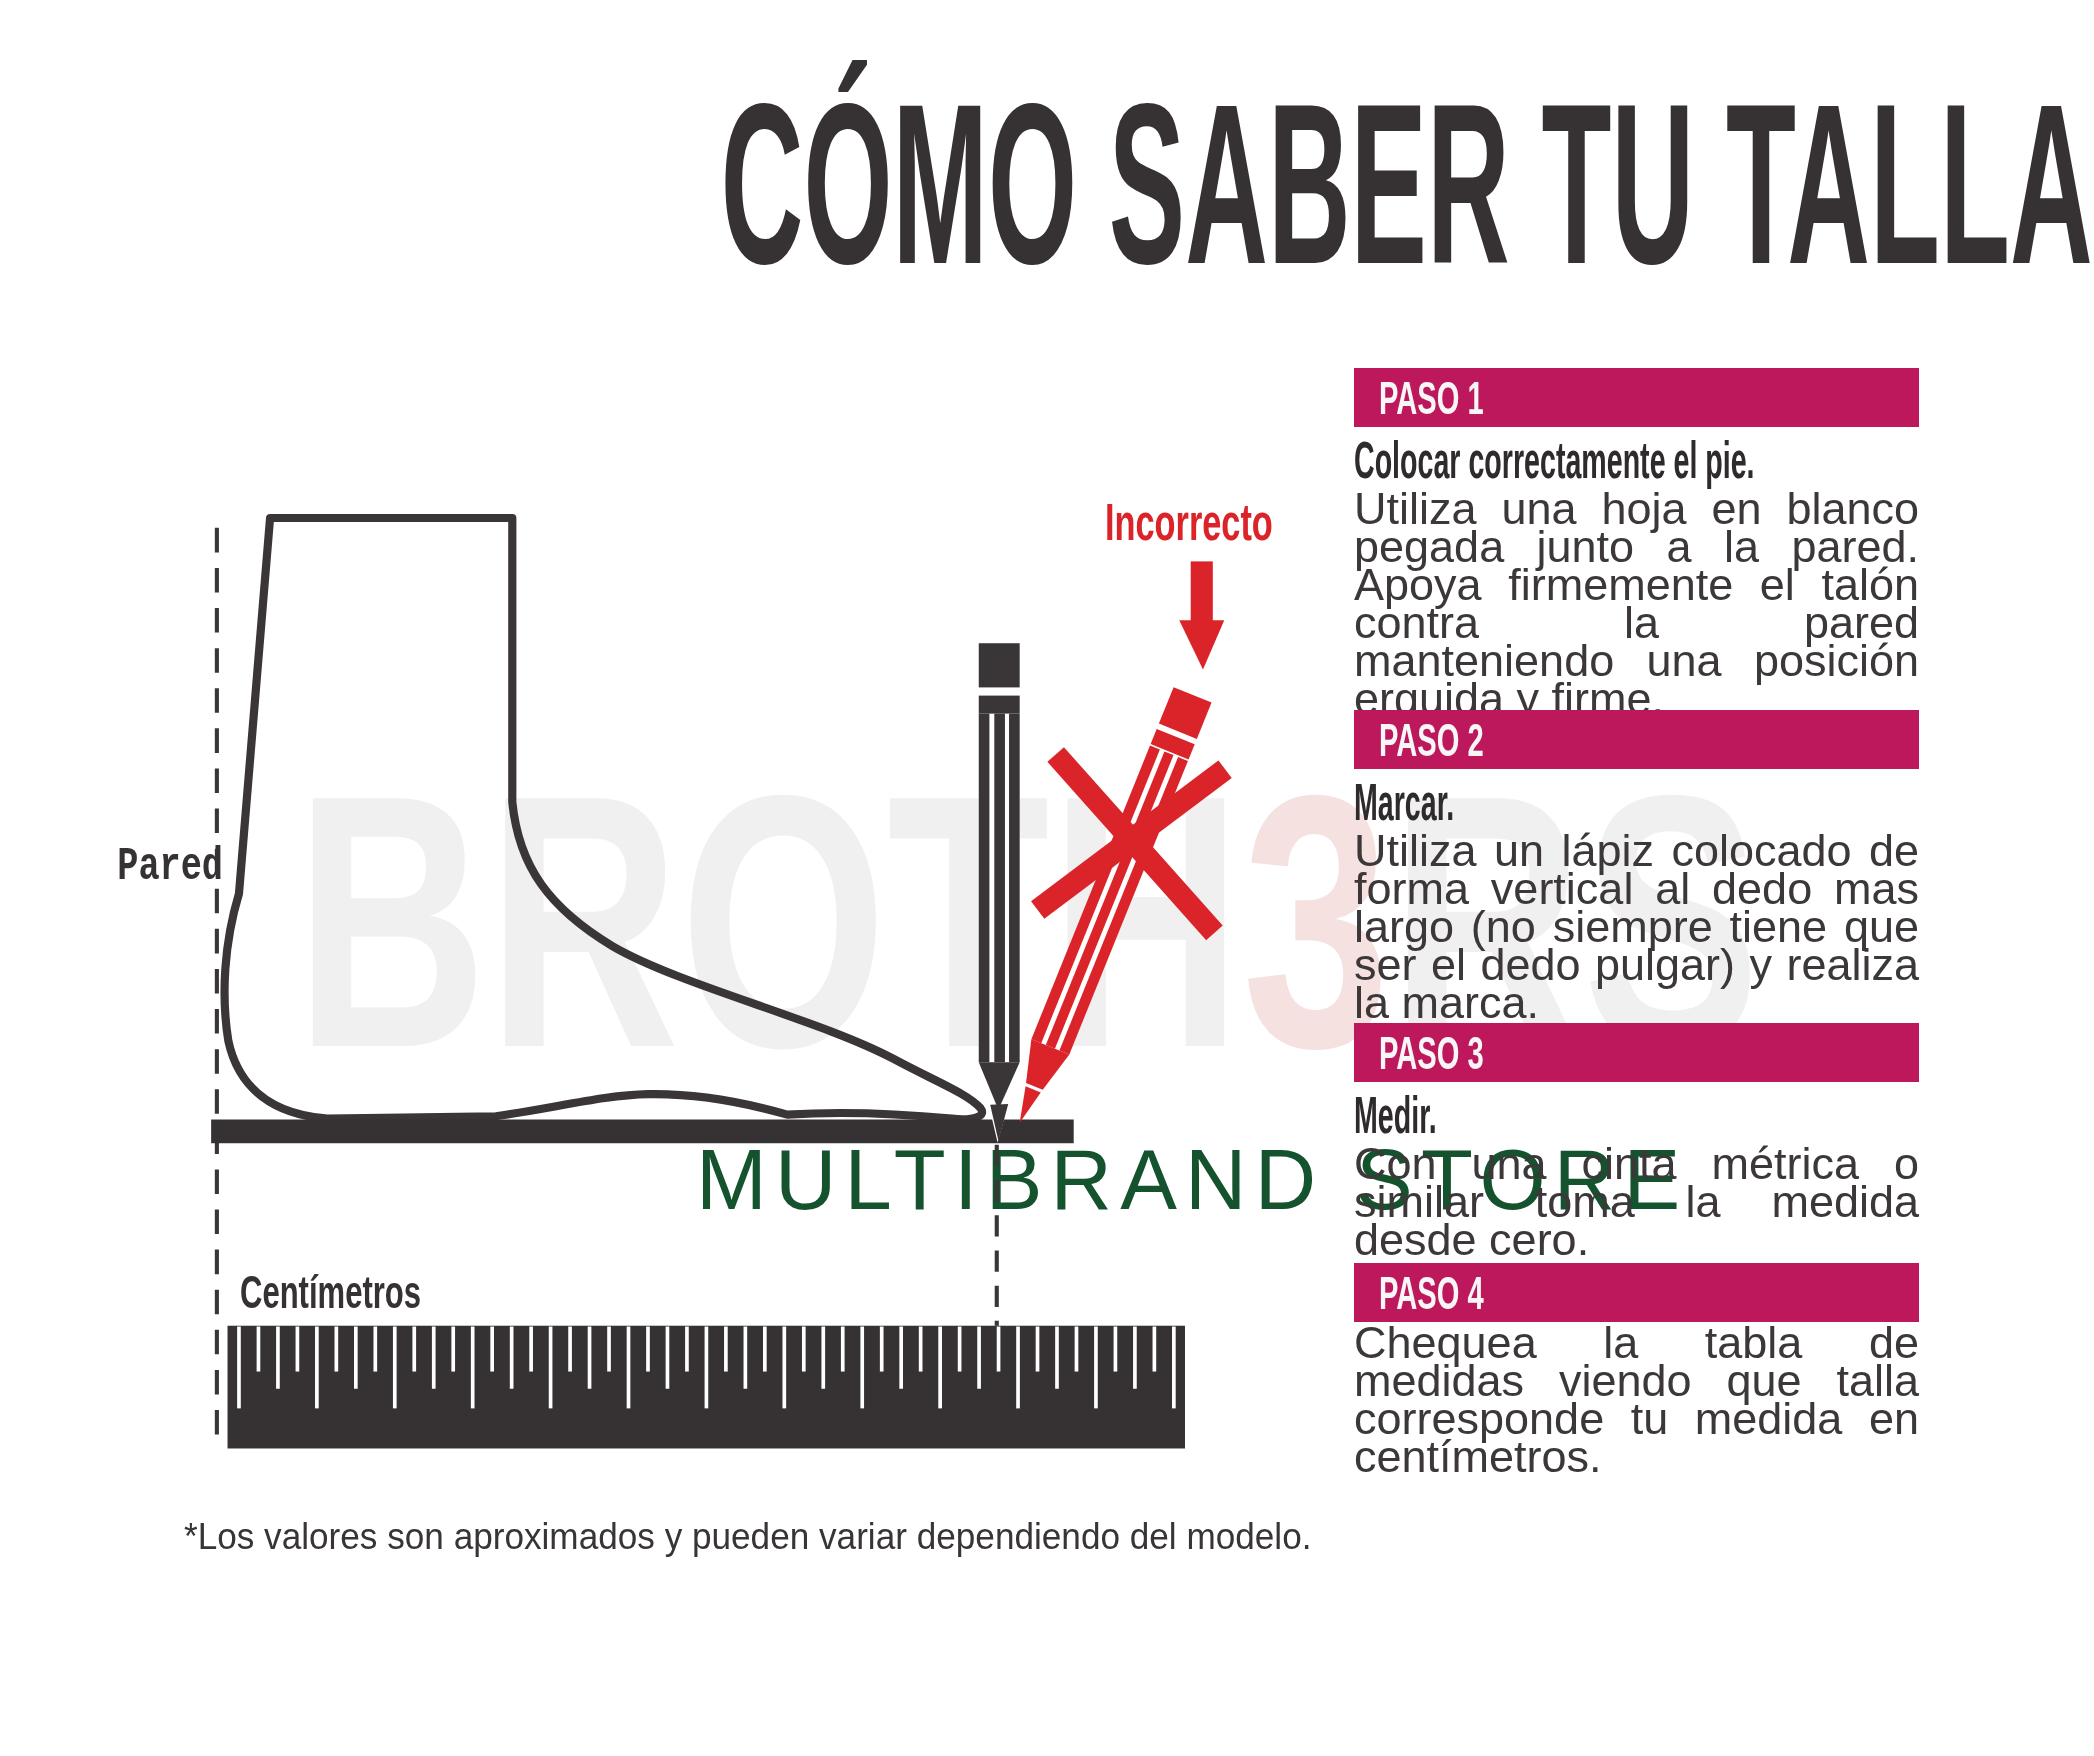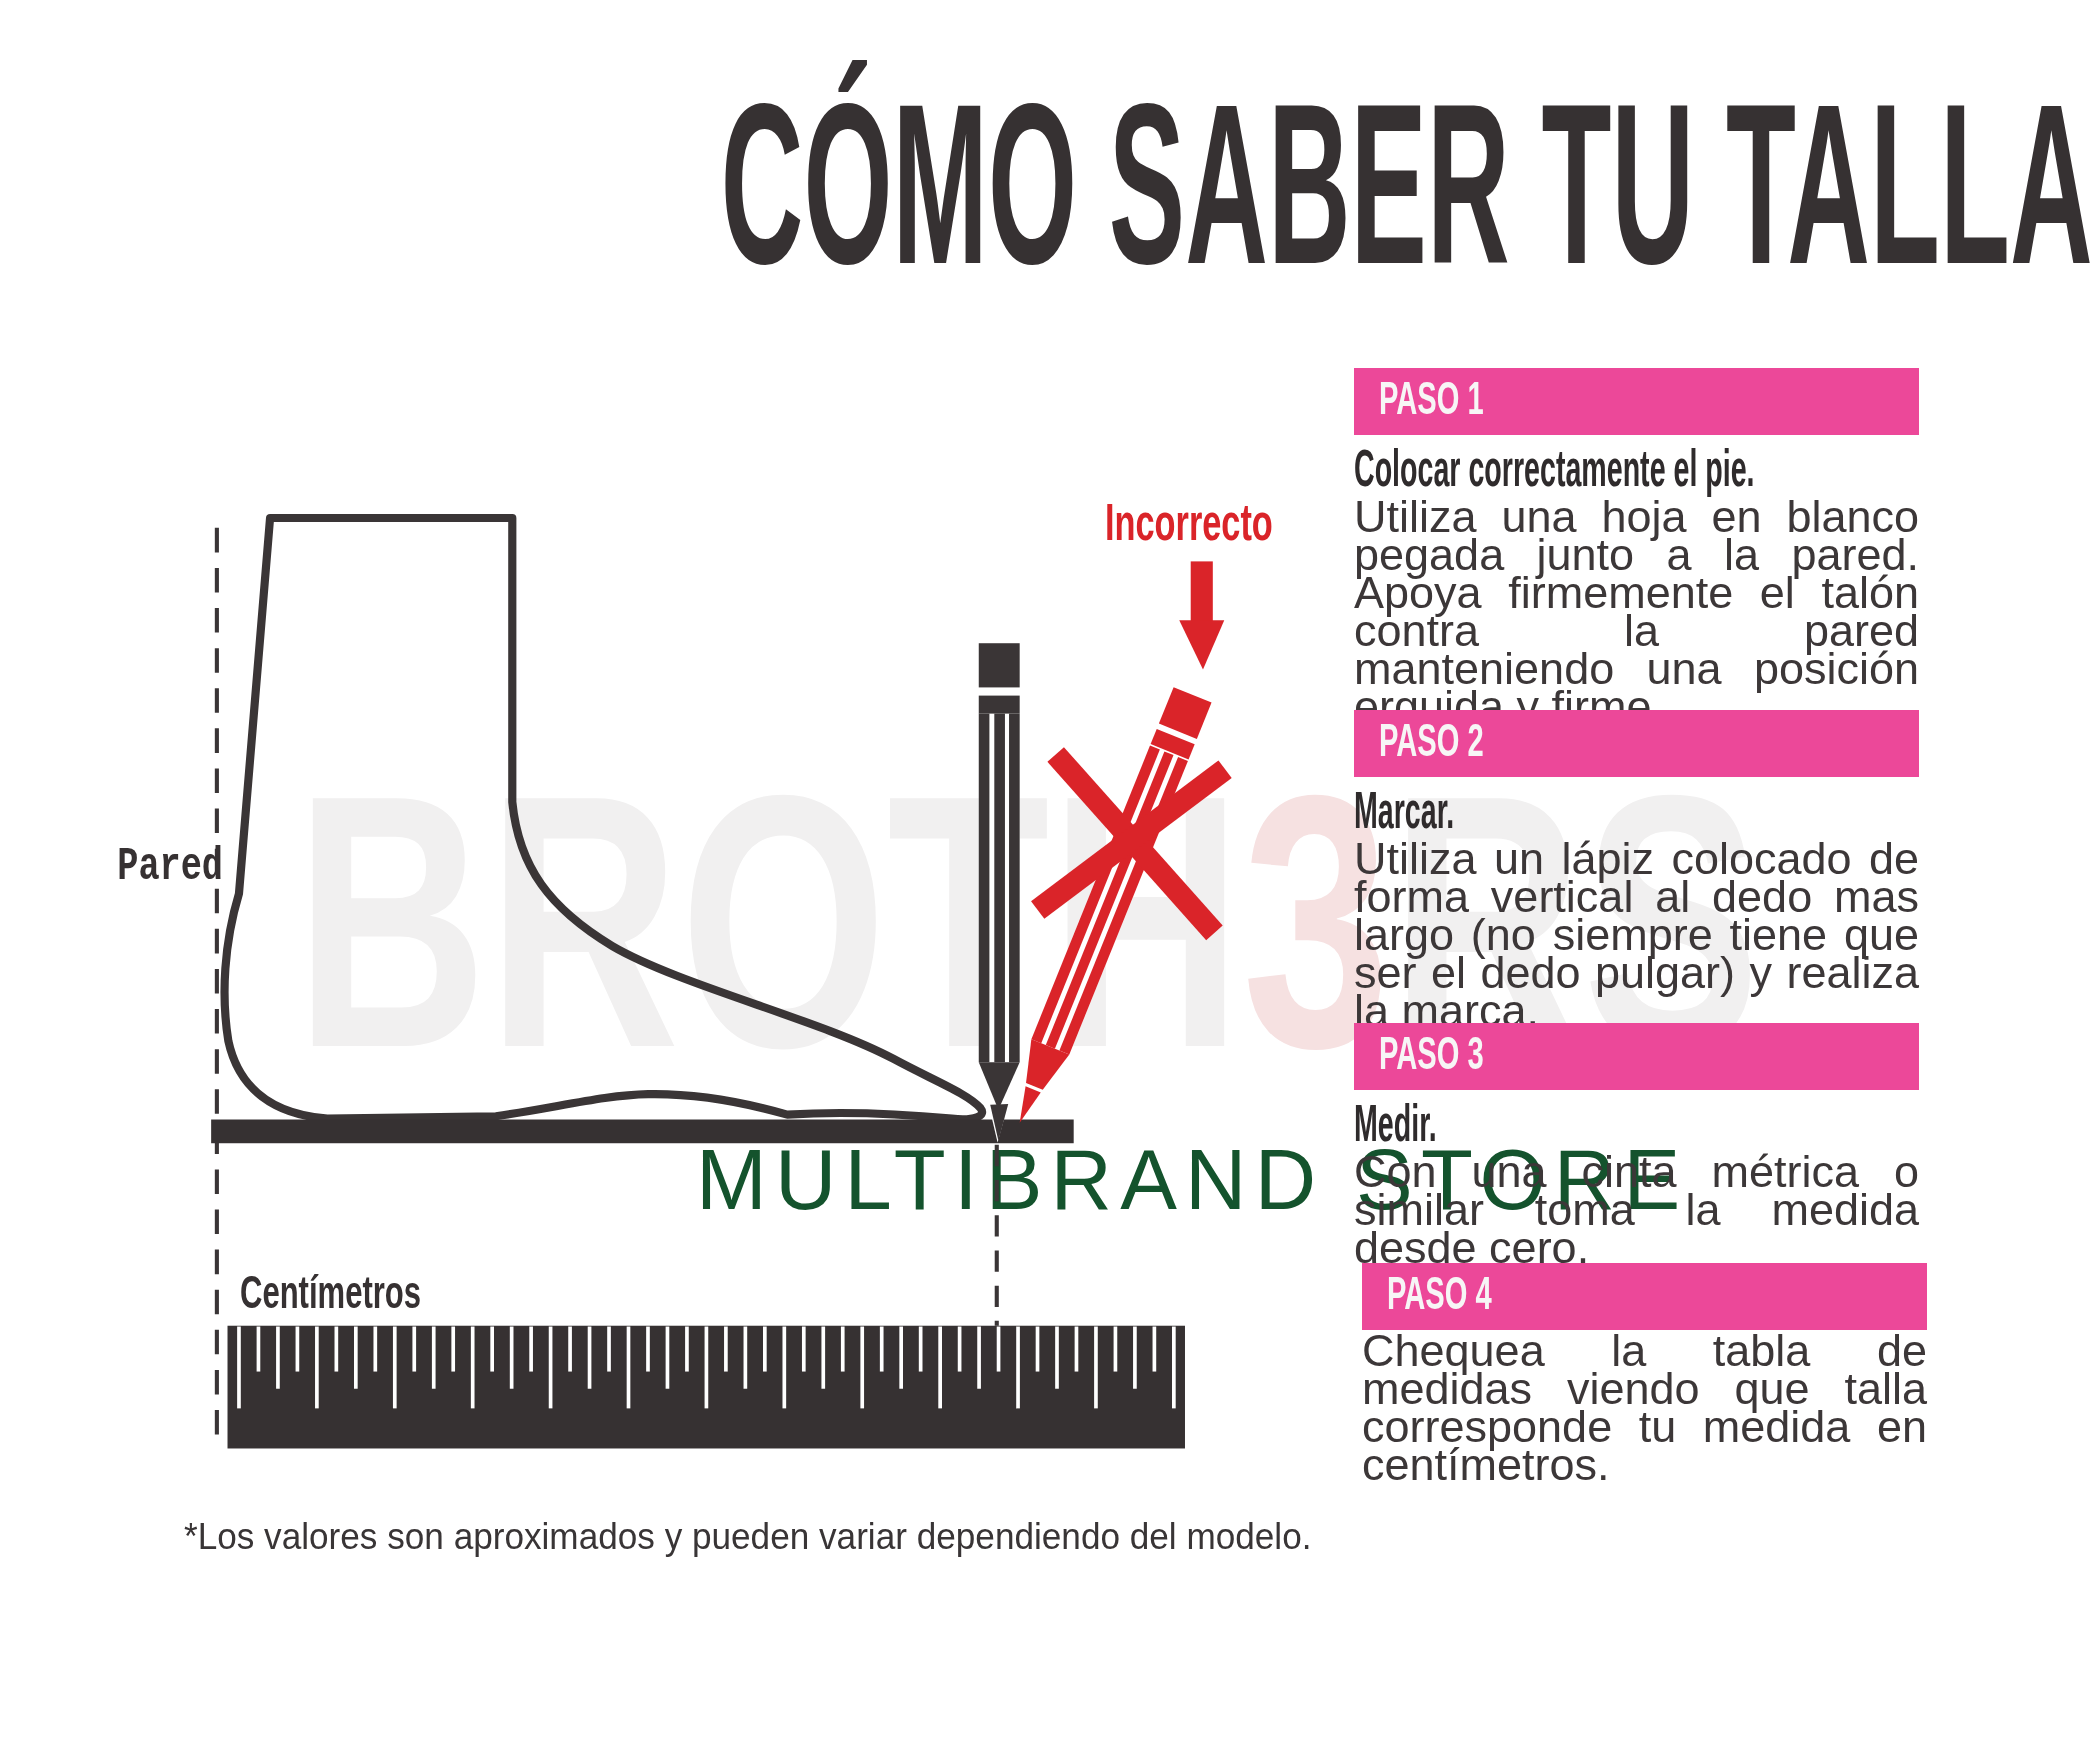--- a/index.html
+++ b/index.html
@@ -45,21 +45,21 @@
   
   #pared-wrap{position:absolute;left:0;top:843px;width:223px;text-align:right;z-index:2;font-family:Liberation Mono, monospace;}
   #pared-wrap .cond{font-size:47px;color:#363132;transform:scaleX(0.75);transform-origin:100% 50%;}
   #cm-wrap{position:absolute;left:240px;top:1268px;z-index:2;}
   #cm-wrap .cond{font-size:47px;color:#363132;transform:scaleX(0.66);}
   #incorrecto-wrap{position:absolute;left:1105px;top:496px;z-index:2;}
   #incorrecto-wrap .cond{font-size:52px;color:#da2429;transform:scaleX(0.66);}
   
   .step{position:absolute;left:1354px;width:565px;z-index:2;}
   .step-bar{
-    height:67px;background:#ec4899;
+    height:59px;background:#be185d;
     line-height:59px;padding-left:24.5px;box-sizing:border-box;
   }
   .step-bar .cond{font-size:47px;color:#f7f6f6;transform:scaleX(0.62);line-height:59px;}
   .step-heading{margin-top:4.9px;height:57px;line-height:57px;}
   .step-heading .cond{font-size:52px;color:#2f2b2c;transform:scaleX(0.55);line-height:57px;}
   .step-body{
     margin-top:1.6px;
     font-size:45px;line-height:38px;color:#3c3738;
     text-align:justify;
   }
@@ -215,21 +215,21 @@
   <div class="step-heading"><span class="cond">Marcar.</span></div>
   <div class="step-body">Utiliza un lápiz colocado de forma vertical al dedo mas largo (no siempre tiene que ser el dedo pulgar) y realiza la marca.</div>
 </div>
 
 <div class="step" style="top:1023px;">
   <div class="step-bar"><span class="cond">PASO 3</span></div>
   <div class="step-heading"><span class="cond">Medir.</span></div>
   <div class="step-body">Con una cinta métrica o similar toma la medida desde cero.</div>
 </div>
 
-<div class="step" style="top:1263px;margin-left:8px;">
+<div class="step" style="top:1263px;">
   <div class="step-bar"><span class="cond">PASO 4</span></div>
   <div class="step-body">Chequea la tabla de medidas viendo que talla corresponde tu medida en centímetros.</div>
 </div>
 
 <div id="footnote-wrap">
   <span>*Los valores son aproximados y pueden variar dependiendo del modelo.</span>
 </div>
 
 
 </body></html>

